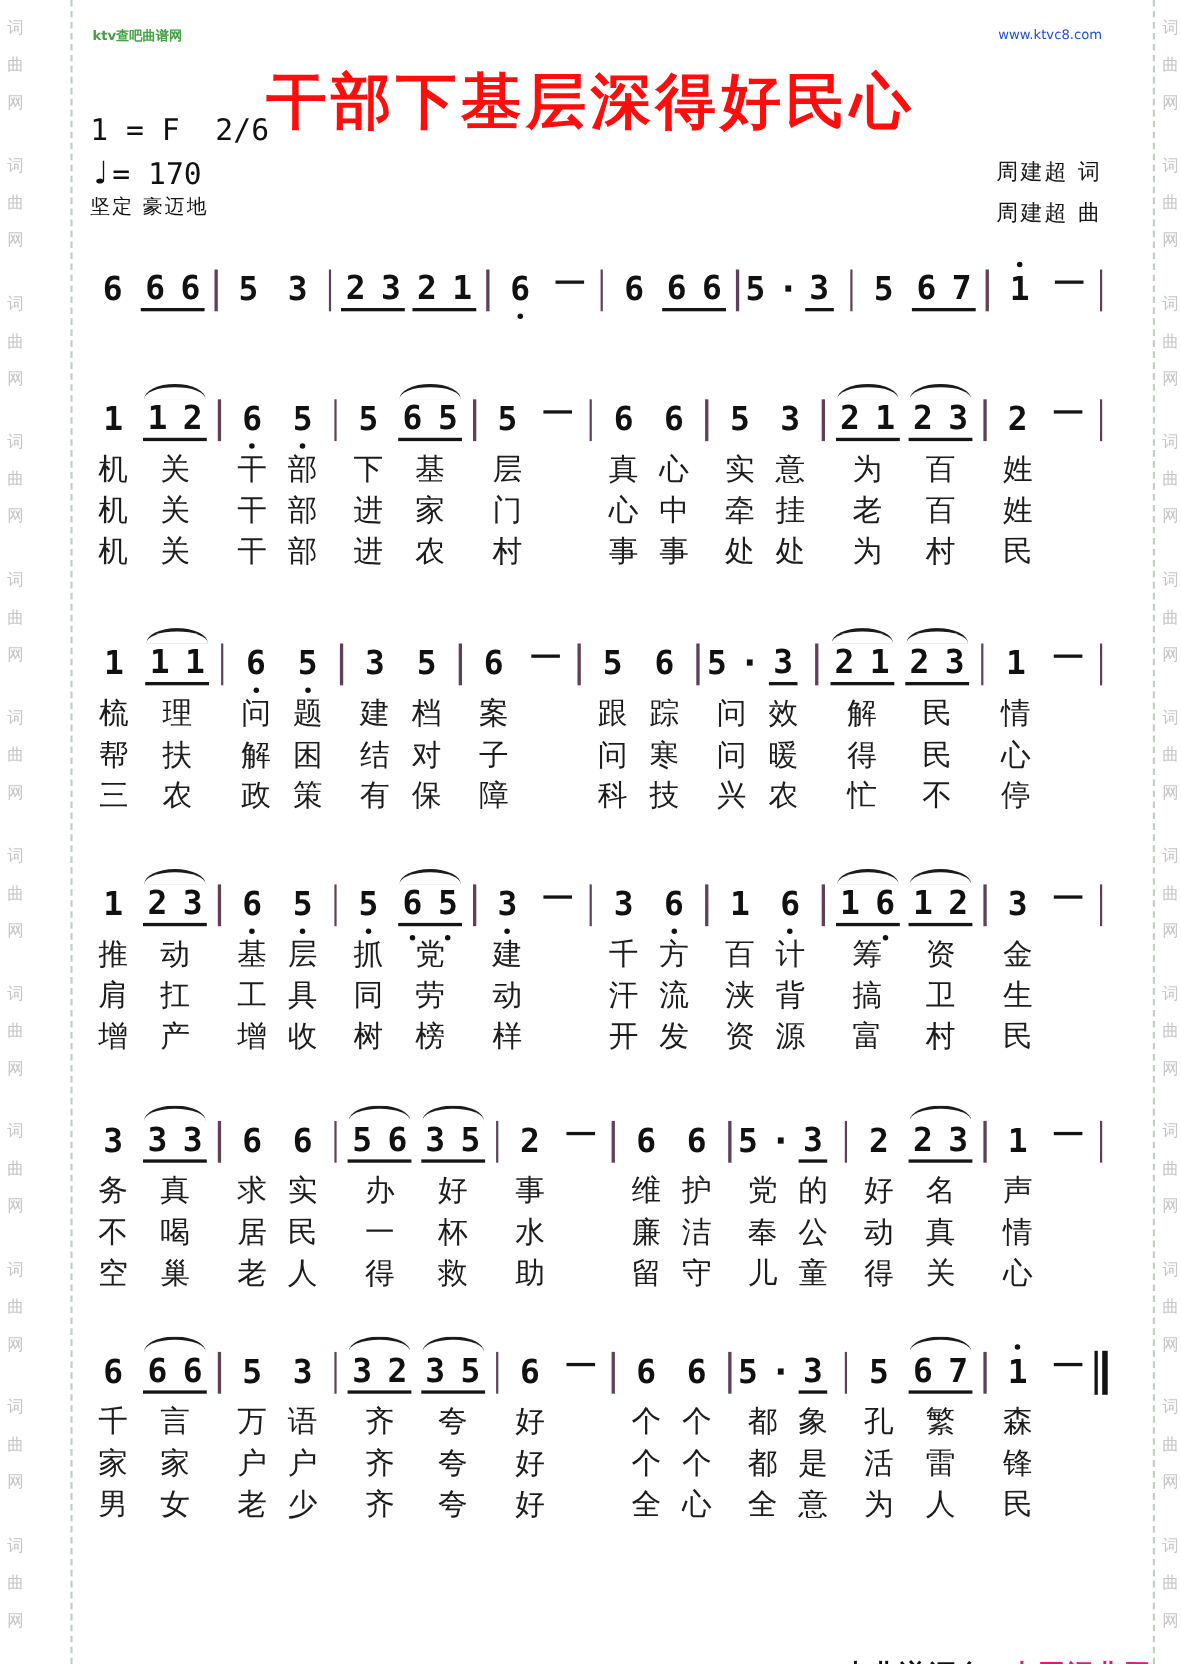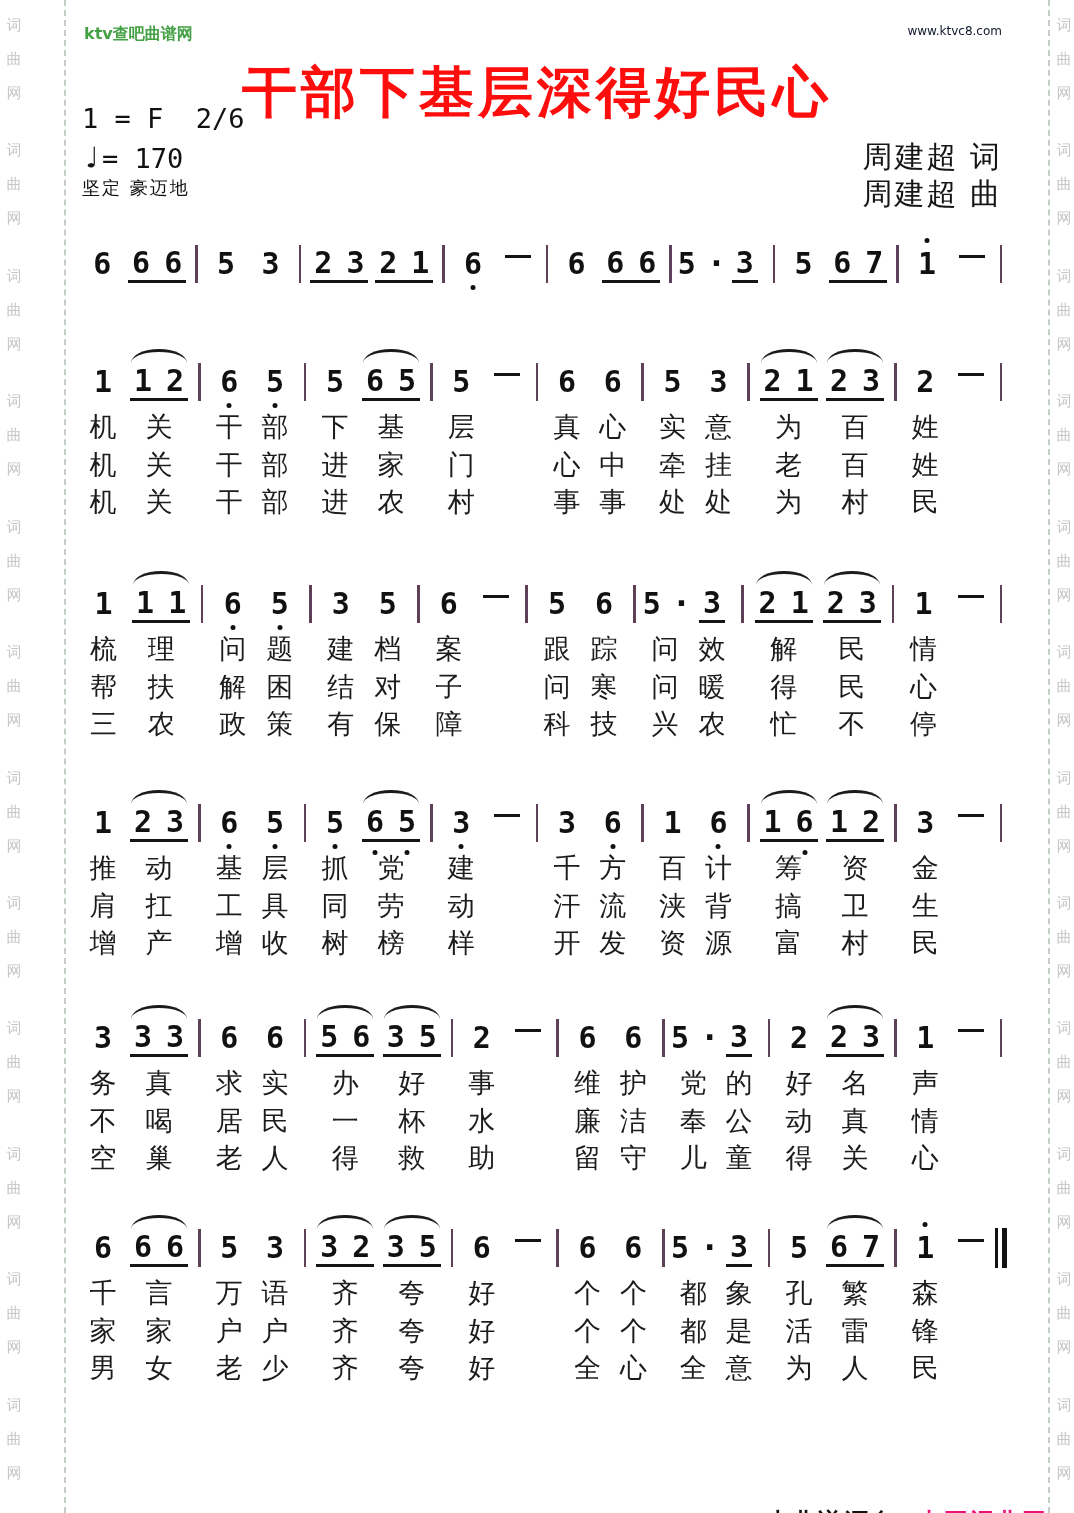--- a/index.html
+++ b/index.html
@@ -10,36 +10,36 @@
   .wm-strip{position:absolute;top:8px;bottom:0;width:24px;display:flex;flex-direction:column;align-items:center;}
   .wm-strip.left{left:2px;}
   .wm-strip.right{left:1052px;}
   .wchar{height:34px;line-height:34px;font-size:15px;color:#c6c6c6;text-align:center;}
   .wgap{height:24px;}
   .dash-line{position:absolute;top:0;bottom:0;width:0;border-left:2px dashed #c3cfc3;}
   .dash-line.left{left:64px;}
   .dash-line.right{left:1048px;}
 
   
-  .top-left{position:absolute;left:84px;top:24px;font-size:16px;font-weight:700;color:#44a044;}
+  .top-left{position:absolute;left:84px;top:24px;font-size:12px;font-weight:700;color:#44a044;}
   .top-center{position:absolute;left:0;right:0;top:24px;text-align:center;font-size:11px;color:#9b9b9b;}
-  .top-right{position:absolute;right:72px;top:24px;font-size:12px;color:#0f172a;}
+  .top-right{position:absolute;right:72px;top:24px;font-size:12px;color:#1d4ed8;}
 
   .title{position:absolute;left:66px;right:66px;top:56px;margin:0;text-align:center;
          font-family:"Liberation Sans","DejaVu Sans",sans-serif;
          font-size:55px;font-weight:900;letter-spacing:4px;color:#fe0d0d;}
 
   .key,.tempo,.expr{position:absolute;left:82px;color:#111;
         font-family:"DejaVu Sans Mono","DejaVu Sans",monospace;white-space:pre;}
   .key{top:103px;font-size:27px;}
   .tempo{top:140px;font-size:27px;}
   .tempo .glyph{font-size:30px;margin-right:2px;}
   .expr{top:176px;font-size:18px;font-family:"DejaVu Sans",sans-serif;letter-spacing:2px;}
 
-  .credits{position:absolute;right:72px;top:138px;text-align:right;font-size:30px;color:#161616;line-height:37px;letter-spacing:2px;}
+  .credits{position:absolute;right:72px;top:138px;text-align:right;font-size:20px;color:#161616;line-height:37px;letter-spacing:2px;}
 
   
   .score{position:absolute;left:0;top:0;width:100%;height:100%;}
   .sys{position:absolute;left:80px;width:928px;display:flex;align-items:flex-start;}
   .cell{display:flex;flex-direction:column;min-width:0;}
   .cell.w1{flex:1 1 0;}
   .cell.w2{flex:1.45 1 0;}
   .cell.bcell{flex:0 0 14px;}
   .narea{height:52px;display:flex;justify-content:center;align-items:center;overflow:visible;}
   .nwrap{position:relative;display:inline-flex;align-items:flex-end;gap:14px;padding:0 4px;}

